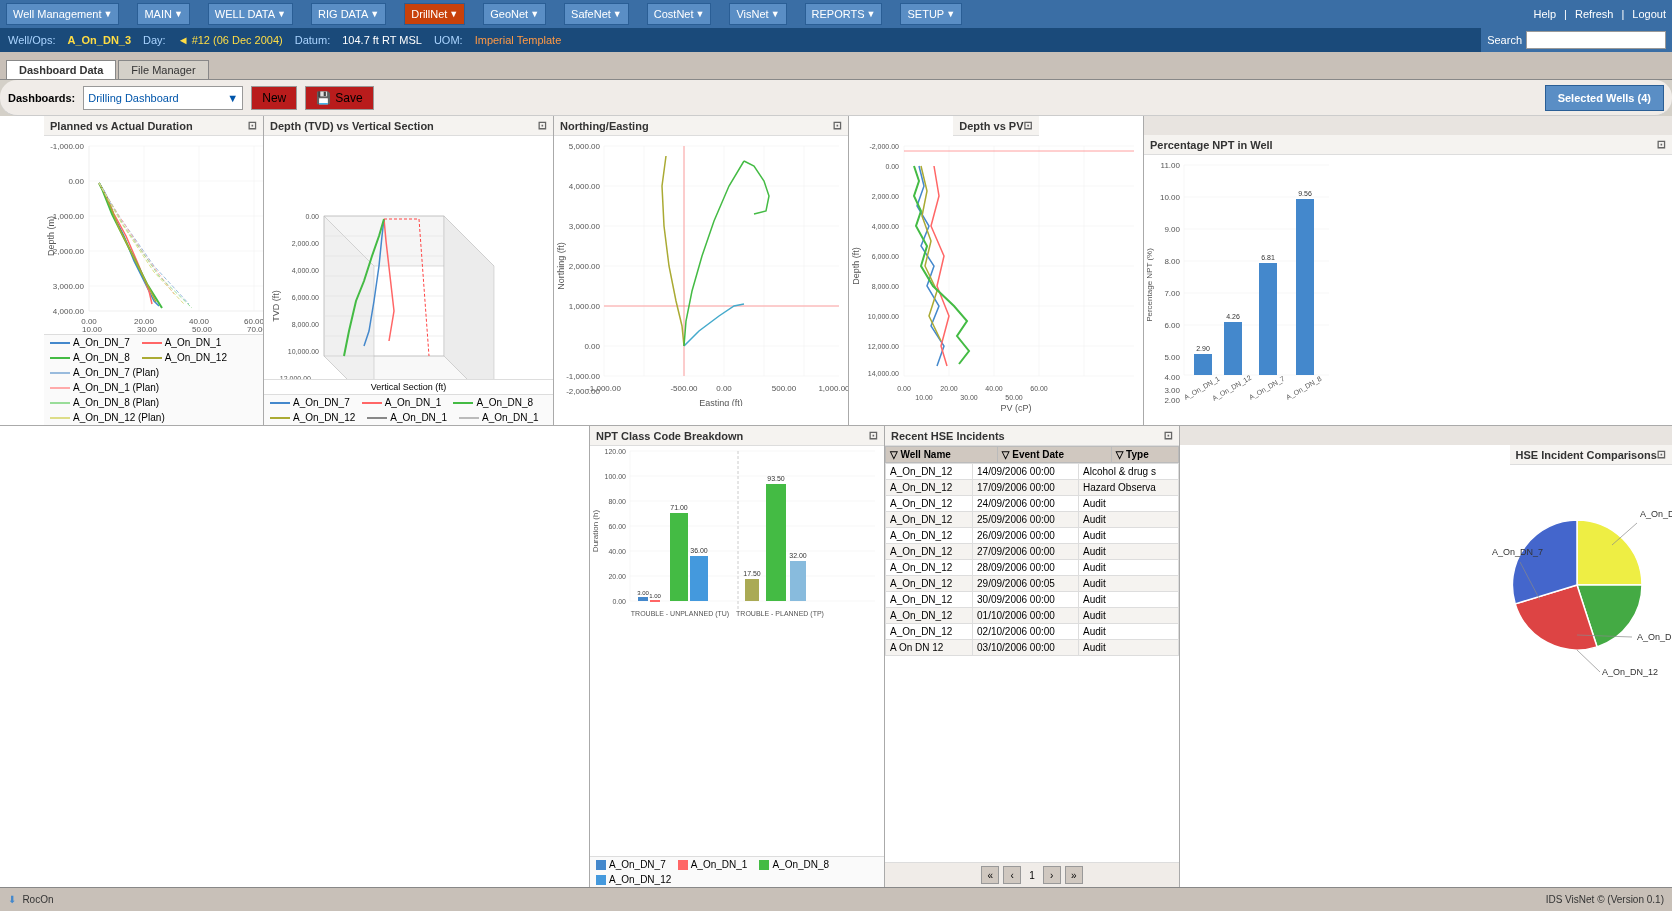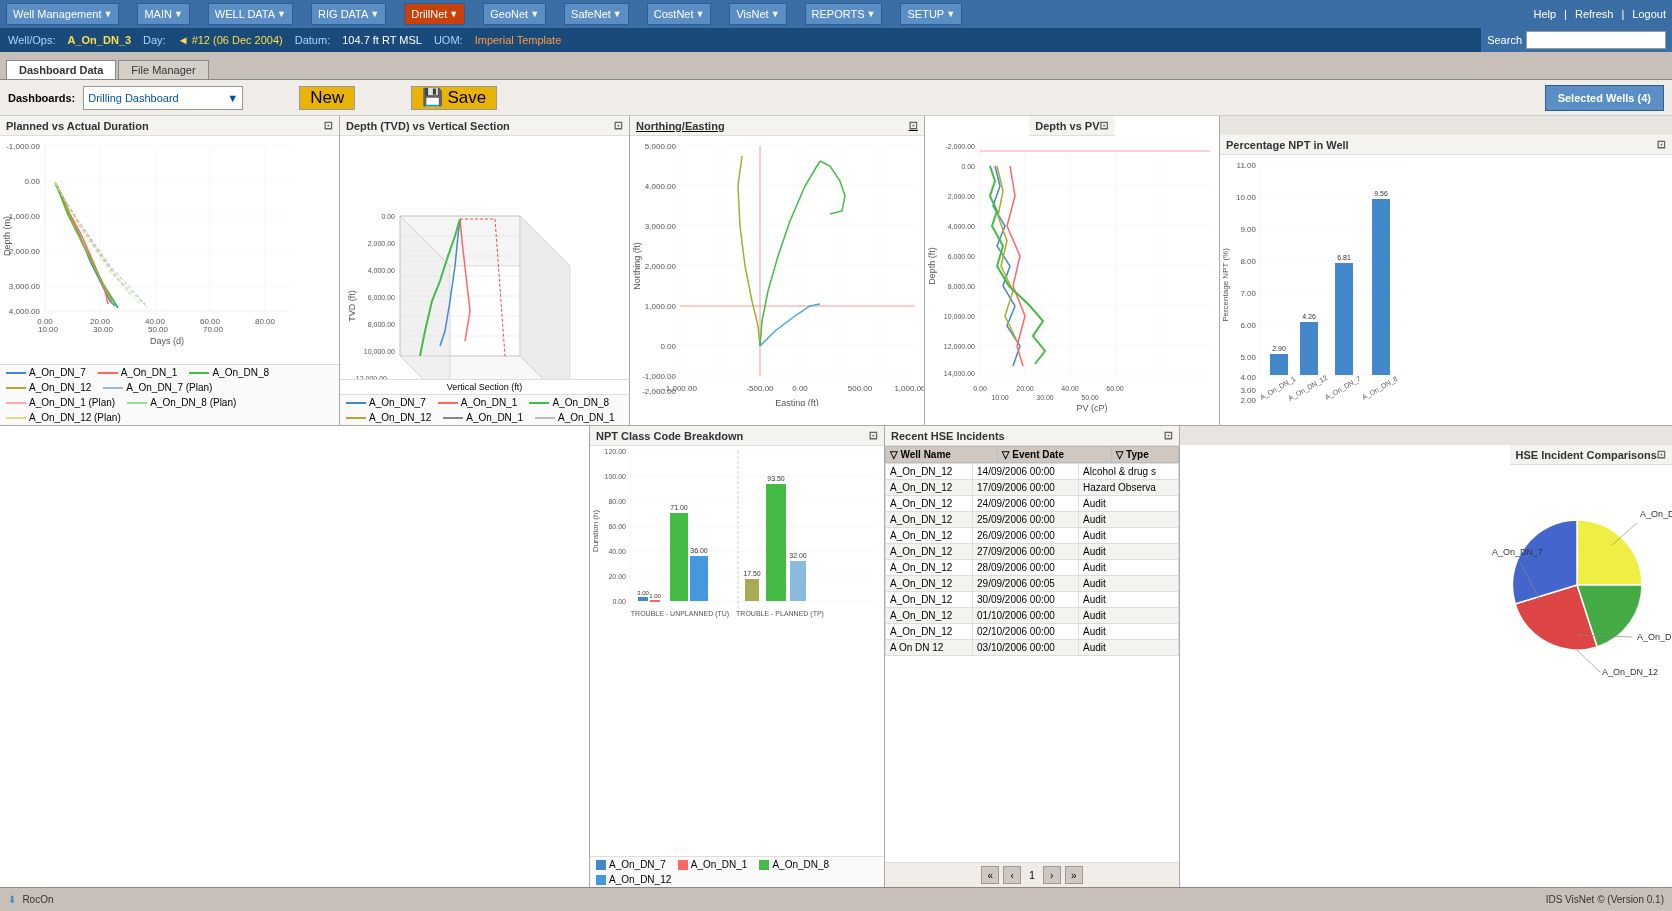--- a/index.html
+++ b/index.html
@@ -41,36 +41,36 @@
     .tab {
       padding: 3px 12px; font-size: 11px; cursor: pointer;
       border: 1px solid #888; border-bottom: none;
       background: #d4d0c8; color: #333;
     }
     .tab.active { background: white; font-weight: bold; }
 
     
     #toolbar {
       background: #f0ece8; border-bottom: 1px solid #ccc;
-      display: flex; align-items: center; padding: 4px 8px; gap: 8px; height: 36px;
+      display: flex; align-items: center; padding: 4px 8px; gap: 8px; height: 36px; border-radius: 17px;
     }
     .toolbar-label { font-size: 11px; font-weight: bold; }
     .dashboard-select {
       display: flex; align-items: center;
       background: white; border: 1px solid #999;
       padding: 2px 4px; width: 160px; height: 24px;
       font-size: 11px; color: #0055aa;
     }
     .dashboard-select-arrow {
       margin-left: auto; cursor: pointer;
     }
     .toolbar-btn {
-      background: #eab308; border: 1px solid #999;
-      padding: 2px 10px; height: 24px; font-size: 17px;
-      cursor: pointer; display: flex; align-items: center; gap: 4px; margin-left: 48px;
+      background: #b91c1c; border: 1px solid #999;
+      padding: 2px 10px; height: 24px; font-size: 12px;
+      cursor: pointer; display: flex; align-items: center; gap: 4px;
     }
     .selected-wells-btn {
       margin-left: auto; background: #5a8ec5; color: white;
       border: 1px solid #2a5e95; padding: 2px 12px; height: 26px;
       font-size: 11px; cursor: pointer; font-weight: bold;
     }
 
     
     #main-content {
       background: #e8e4e0;
@@ -214,21 +214,21 @@
     <span>💾</span>
     <span>Save</span>
   </button>
   <button class="selected-wells-btn">Selected Wells (4)</button>
 </div>
 
 <div id="main-content">
 
   <div id="charts-top">
 
-    <div class="chart-panel" style="width:340px;">
+    <div class="chart-panel" style="width:264px;padding-left:44px;">
       <div class="chart-title">
         <span>Planned vs Actual Duration</span>
         <span class="chart-icon">⊡</span>
       </div>
       <div class="chart-body">
         <svg width="300" height="210">
 
           <g stroke="#ddd" stroke-width="0.5">
             <line x1="45" y1="10" x2="45" y2="175"></line>
             <line x1="45" y1="175" x2="290" y2="175"></line>
@@ -391,21 +391,21 @@
             <div class="legend-line" style="background:#888888;"></div>
             <span class="legend-label">A_On_DN_1</span>
           </div>
         <div class="legend-item">
             <div class="legend-line" style="background:#bbbbbb;"></div>
             <span class="legend-label">A_On_DN_1</span>
           </div>
       </div>
     </div>
 
-    <div class="chart-panel" style="width:295px;text-decoration:underline;">
+    <div class="chart-panel" style="width:295px;">
       <div class="chart-title">
         <span>Northing/Easting</span>
         <span class="chart-icon">⊡</span>
       </div>
       <div class="chart-body">
         <svg width="295" height="270">
 
           <g stroke="#eee" stroke-width="0.5">
             <line x1="50" y1="10" x2="50" y2="240"></line>
             <line x1="50" y1="240" x2="285" y2="240"></line>

